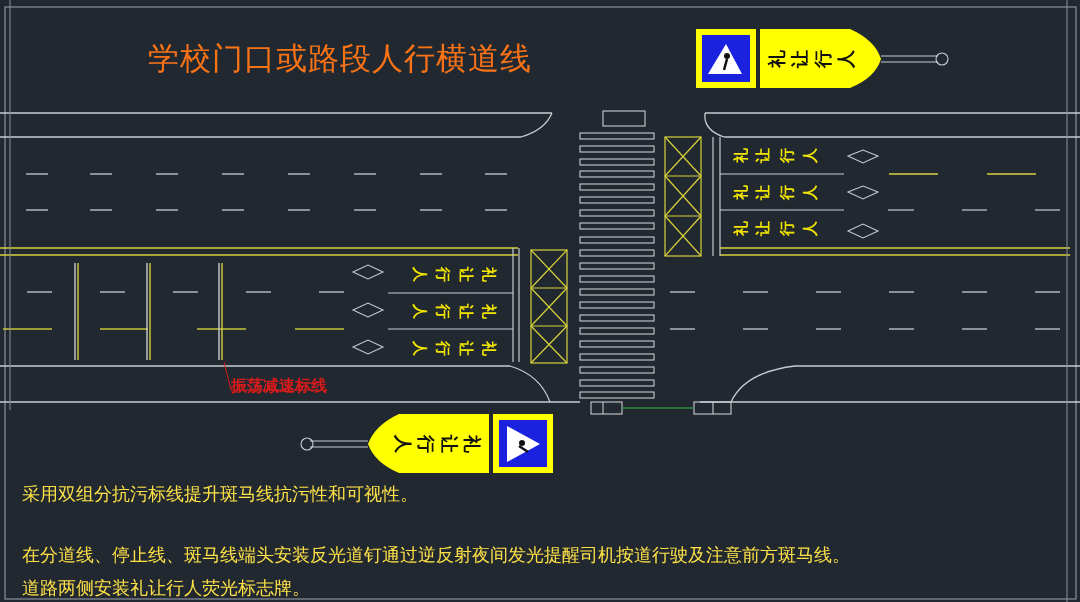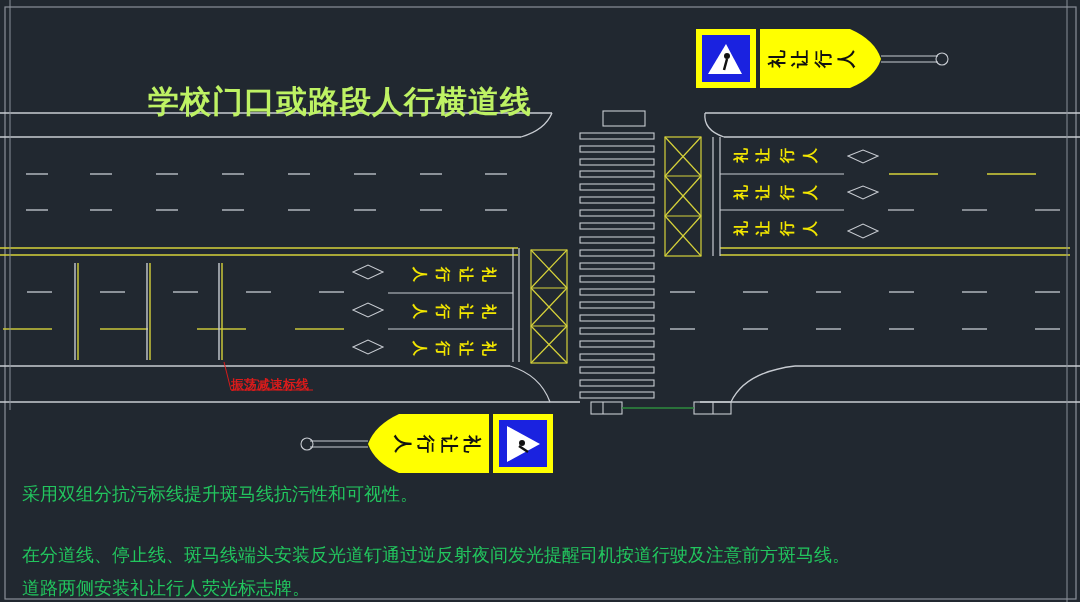--- a/index.html
+++ b/index.html
@@ -1,20 +1,20 @@
 <!DOCTYPE html>
 <html><head>
 <meta charset="utf-8">
 <style>
   html, body { margin:0; padding:0; background:#212830; }
   body { width:1080px; height:602px; overflow:hidden; position:relative; font-family:"DejaVu Sans", sans-serif; }
   svg { position:absolute; left:0; top:0; }
-  .title { position:absolute; left:148px; top:38px; font-size:31px; font-weight:bold; color:#bef264; letter-spacing:1px; font-family:"DejaVu Sans", sans-serif;margin-top:43px; }
-  .note { position:absolute; left:22px; font-size:18px; color:#22c55e; font-family:"DejaVu Serif", serif; white-space:nowrap; }
-  .callout { position:absolute; left:231px; top:376px; font-size:13px; color:#d81b1b; font-weight:bold; font-family:"DejaVu Sans", sans-serif; }
+  .title { position:absolute; left:148px; top:38px; font-size:31px; font-weight:normal; color:#f97316; letter-spacing:1px; font-family:"DejaVu Sans", sans-serif; }
+  .note { position:absolute; left:22px; font-size:18px; color:#fde047; font-family:"DejaVu Serif", serif; white-space:nowrap; }
+  .callout { position:absolute; left:231px; top:376px; font-size:16px; color:#d81b1b; font-weight:bold; font-family:"DejaVu Sans", sans-serif; }
   .sign-text { fill:#111; font-weight:bold; font-family:"DejaVu Sans", sans-serif; }
   .lane-text { fill:#f2e600; font-weight:bold; font-family:"DejaVu Sans", sans-serif; }
 </style>
 </head>
 <body>
 
 <svg width="1080" height="602" viewBox="0 0 1080 602">
 
   <rect x="5" y="7" width="1071" height="592" fill="none" stroke="#8a9099" stroke-width="1.2"></rect>
   <line x1="0" y1="113" x2="1080" y2="113" stroke="#8a9099" stroke-width="1" opacity="0.0"></line>

